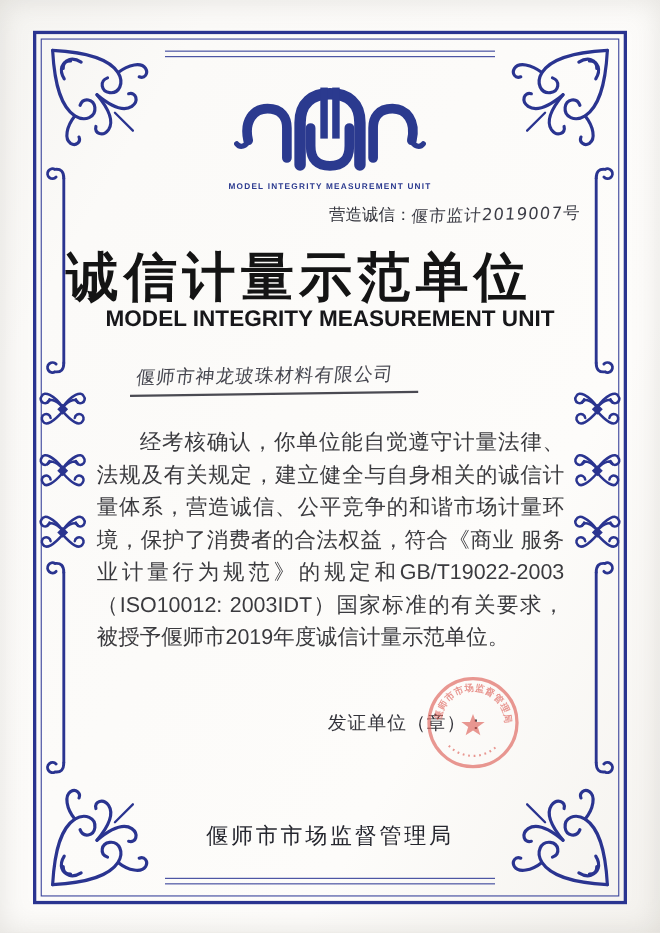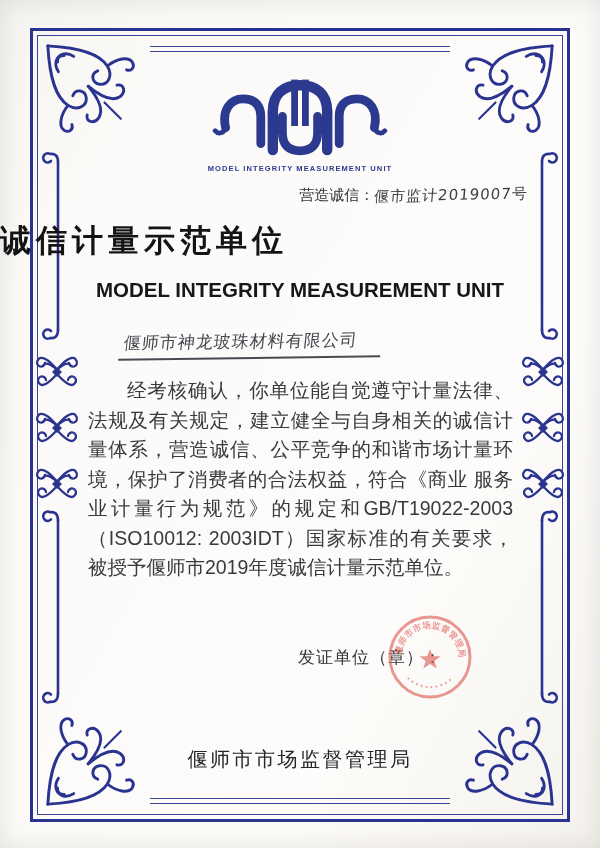--- a/index.html
+++ b/index.html
@@ -48,36 +48,36 @@
   }
   .cert-no {
     position:absolute; right:72px; top:186px; font-size:15px; color:#33343c;
     font-family:"Liberation Serif","DejaVu Serif",serif;
   }
   .cert-no .hand-no {
     display:inline-block; font-family:"DejaVu Sans",sans-serif; font-size:15px;
     color:#3c3d46; transform:rotate(-1.2deg) skewX(-6deg); letter-spacing:1px;
   }
   .title-zh {
-    position:absolute; left:0; top:220px; width:484px; text-align:left;
+    position:absolute; left:0; top:220px; width:484px; text-align:right;
     font-family:"Liberation Serif","DejaVu Serif",serif; font-weight:900;
-    font-size:31px; letter-spacing:5px; color:#141414;
+    font-size:48px; letter-spacing:5px; color:#141414;
   }
   .title-en {
     position:absolute; left:0; top:278px; width:600px; text-align:center;
     font-weight:bold; font-size:20.5px; letter-spacing:0; color:#17171a;
   }
   .recipient {
     position:absolute; left:118px; top:330px; width:262px;
     border-bottom:2px solid #4a4a52; padding-bottom:4px;
     font-size:17px; color:#45464f; transform:rotate(-0.8deg);
   }
   .recipient .hand-name { display:inline-block; transform:skewX(-7deg); letter-spacing:1px; padding-left:6px; }
   .body-text {
-    position:absolute; left:88px; top:376px; width:425px;
+    position:absolute; left:88px; top:388px; width:425px;
     font-size:19.5px; line-height:29.5px; color:#3a3a3e;
     text-align:justify; text-indent:2em;
   }
   .issuer {
     position:absolute; left:298px; top:646px; font-size:17px; color:#33333a; letter-spacing:1px;
   }
   .seal { position:absolute; left:382px; top:609px; width:96px; height:96px; opacity:.62; }
   .footer-org {
     position:absolute; left:0; top:746px; width:600px; text-align:center;
     font-size:20px; letter-spacing:2.5px; color:#25262e; font-weight:500;

